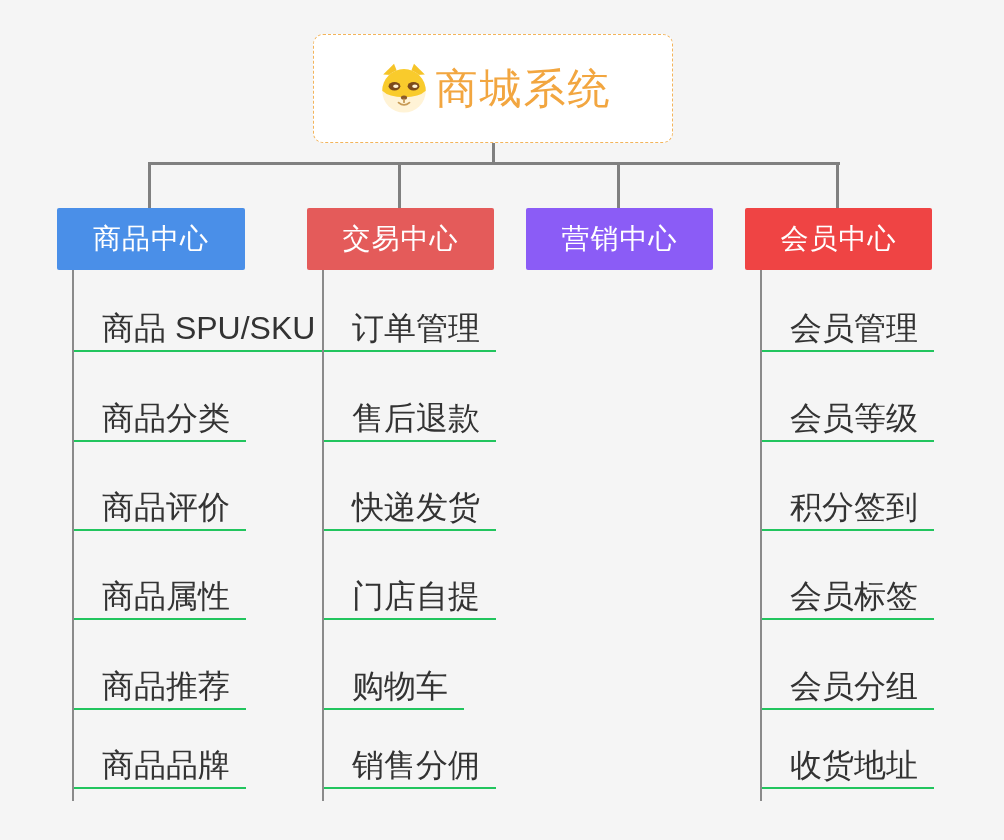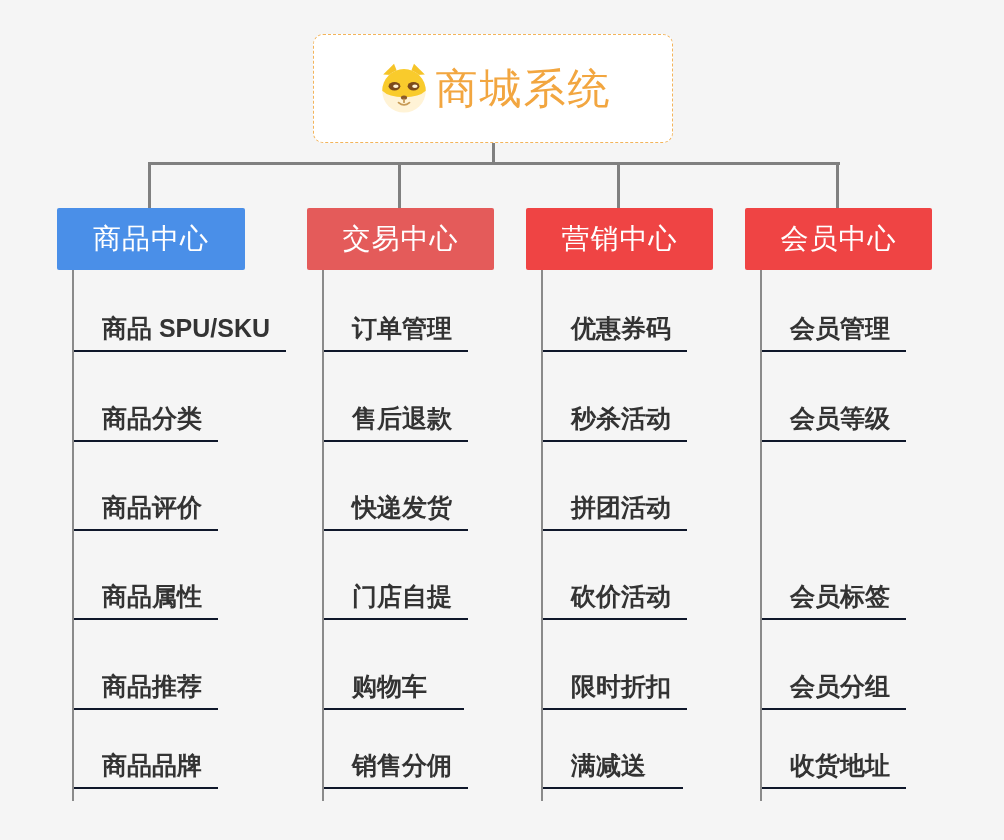--- a/index.html
+++ b/index.html
@@ -58,27 +58,26 @@
     height:531px;
     border-left:2px solid #8a8a8a;
   }
   .item{
     position:absolute;
     left:0;
     box-sizing:border-box;
     height:44px;
     line-height:40px;
     padding:0 16px 2px 28px;
-    border-bottom:2px solid #0f172a;
-    font-size:25px;
+    border-bottom:2px solid #22c55e;
+    font-size:32px;
     color:#333333;
     white-space:nowrap;
     width:max-content;
     min-width:140px;
-    font-weight:bold;
   }
   .item.i0{top:38px}.item.i1{top:128px}.item.i2{top:217px}
   .item.i3{top:306px}.item.i4{top:396px}.item.i5{top:475px}
 </style>
 </head>
 <body>
 
 <div id="stage">
 
   <div class="root-node">
@@ -122,35 +121,28 @@
         <div class="item i0">订单管理</div>
         <div class="item i1">售后退款</div>
         <div class="item i2">快递发货</div>
         <div class="item i3">门店自提</div>
         <div class="item i4">购物车</div>
         <div class="item i5">销售分佣</div>
       </div>
   </div>
 
   <div class="branch b2">
-    <div class="branch-header" style="background: #ef4444;">营销中心</div>
-    <div class="branch-list">
-        <div class="item i0">优惠券码</div>
-        <div class="item i1">秒杀活动</div>
-        <div class="item i2">拼团活动</div>
-        <div class="item i3">砍价活动</div>
-        <div class="item i4">限时折扣</div>
-        <div class="item i5">满减送</div>
-      </div>
+    <div class="branch-header" style="background: #8b5cf6;">营销中心</div>
   </div>
 
   <div class="branch b3">
     <div class="branch-header" style="background: #ef4444;">会员中心</div>
     <div class="branch-list">
         <div class="item i1">会员等级</div>
         <div class="item i0">会员管理</div>
+        <div class="item i2">积分签到</div>
         <div class="item i3">会员标签</div>
         <div class="item i4">会员分组</div>
         <div class="item i5">收货地址</div>
       </div>
   </div>
 
 </div>
 
 </body></html>

